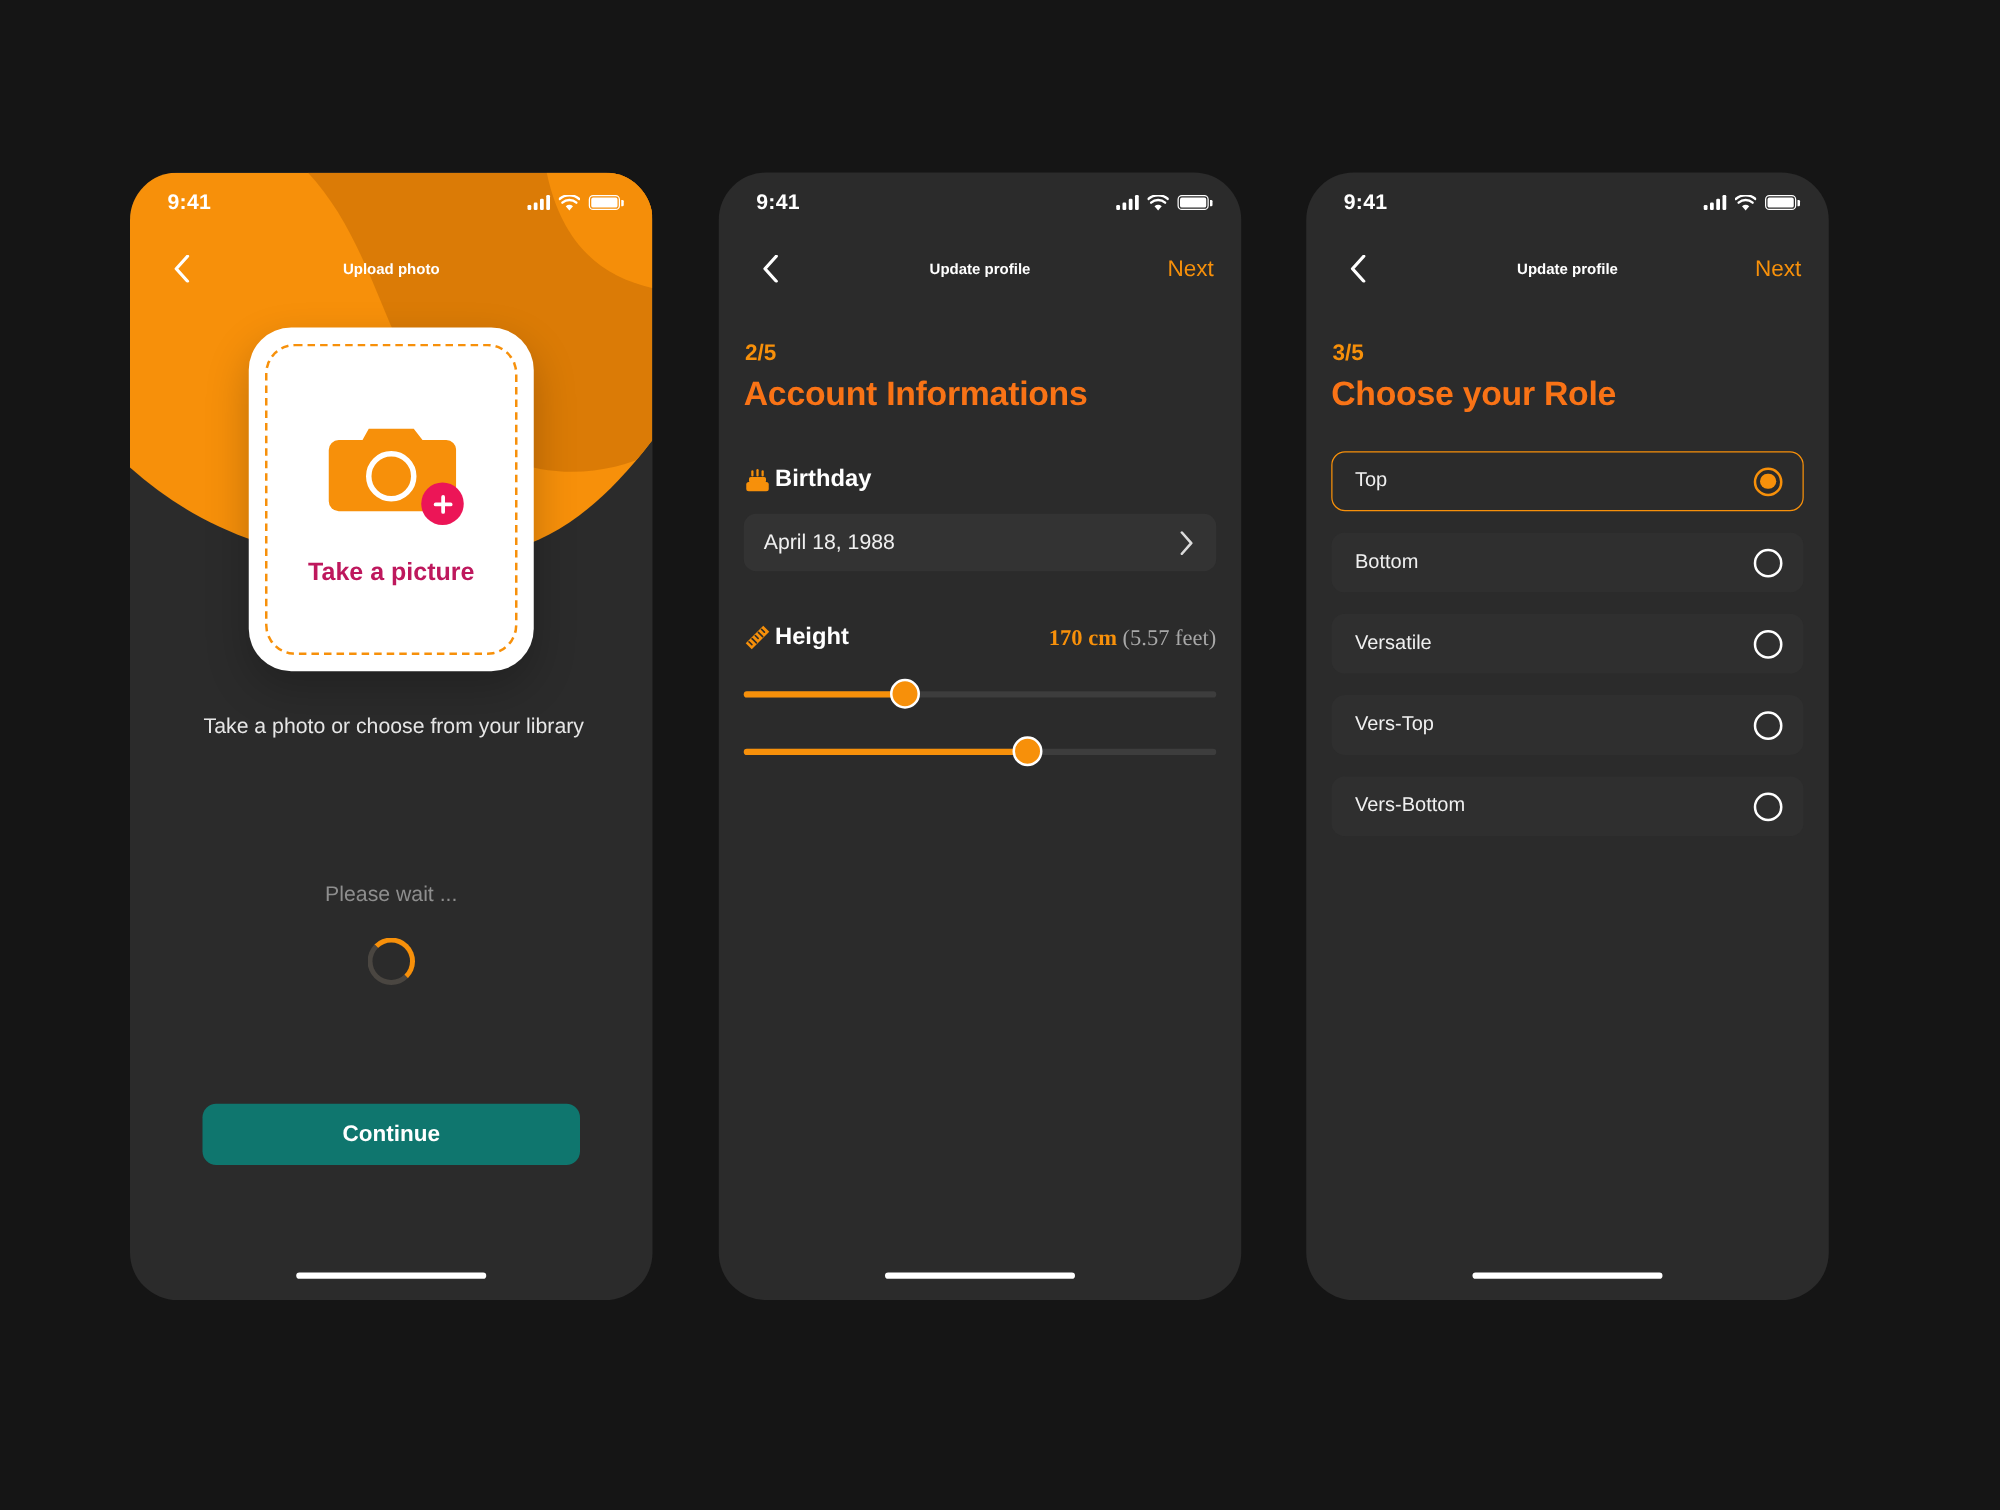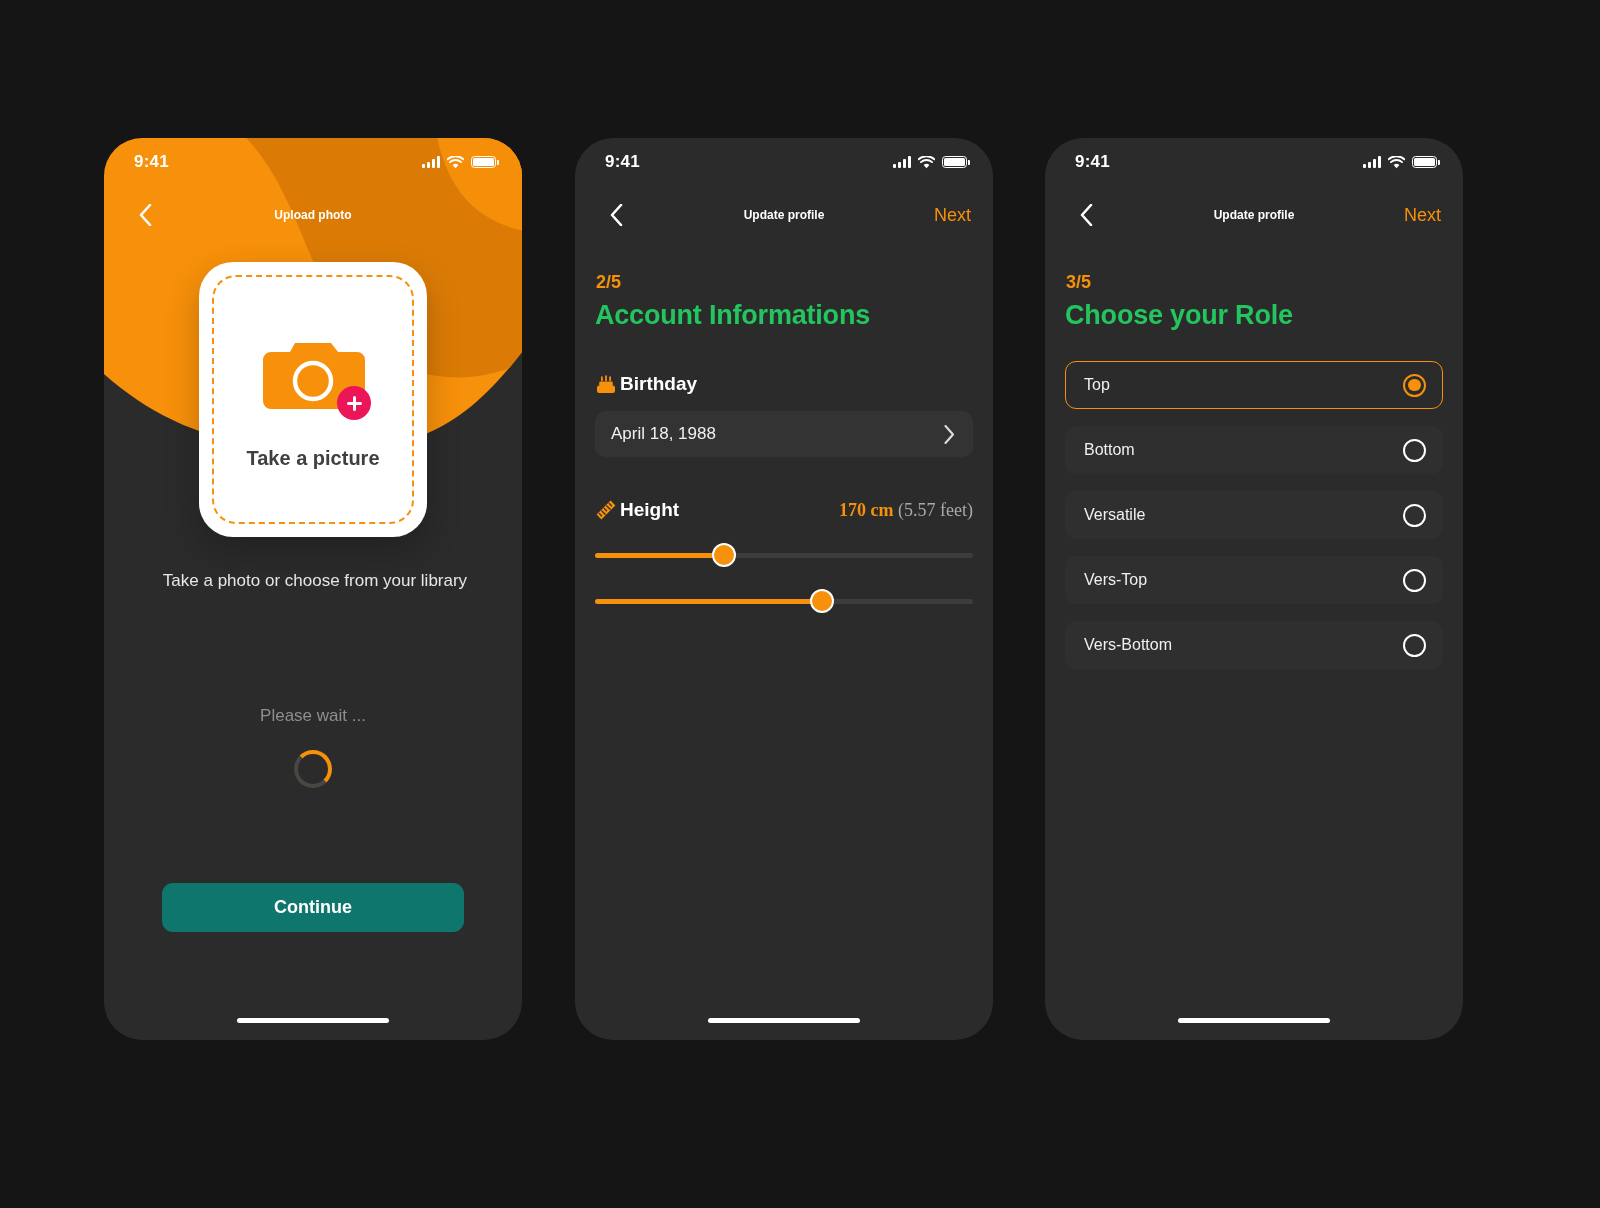--- a/index.html
+++ b/index.html
@@ -143,21 +143,21 @@
     background: #ec1557;
     display: flex; align-items: center; justify-content: center;
   }
   .cam-plus::before, .cam-plus::after {
     content: ""; position: absolute; background: #fff; border-radius: 2px;
   }
   .cam-plus::before { width: 15px; height: 3px; }
   .cam-plus::after { width: 3px; height: 15px; }
   .card-cta {
     margin-top: 34px;
-    color: #404040;
+    color: #be185d;
     font-size: 20px;
     font-weight: bold;
   }
 
   .hint {
     position: absolute;
     top: 432px;
     left: 4px; right: 0;
     text-align: center;
     color: #e7e7e7;
@@ -220,21 +220,21 @@
   
   .content { position: relative; padding: 0 20px; z-index: 3; }
   .step {
     color: #f7900a;
     font-size: 18px;
     font-weight: bold;
     margin-top: 28px;
     padding-left: 1px;
   }
   .sec-title {
-    color: #22c55e;
+    color: #f97316;
     font-size: 27px;
     font-weight: bold;
     margin-top: 7px;
     letter-spacing: -.2px;
   }
 
   .field-label {
     display: flex;
     align-items: center;
     gap: 3px;

